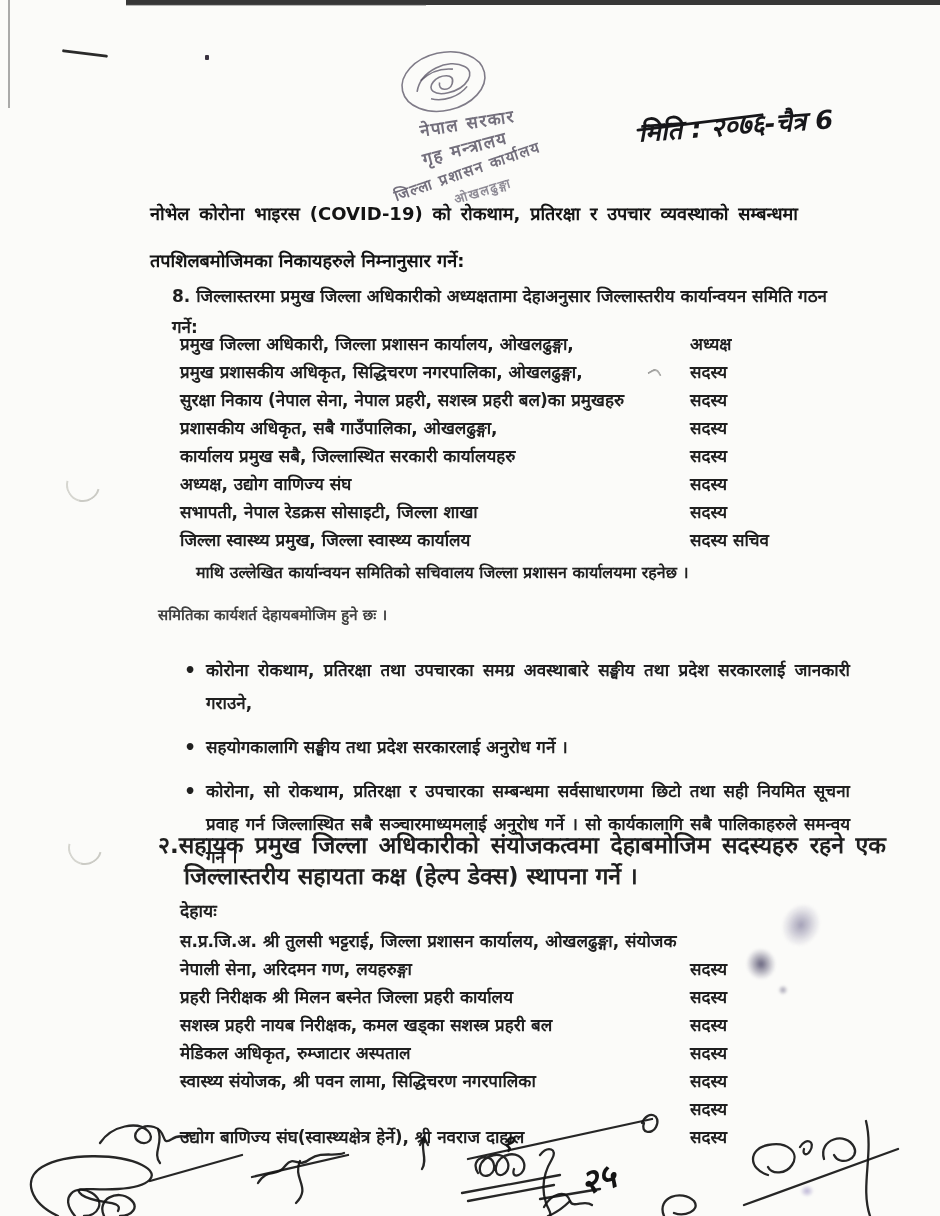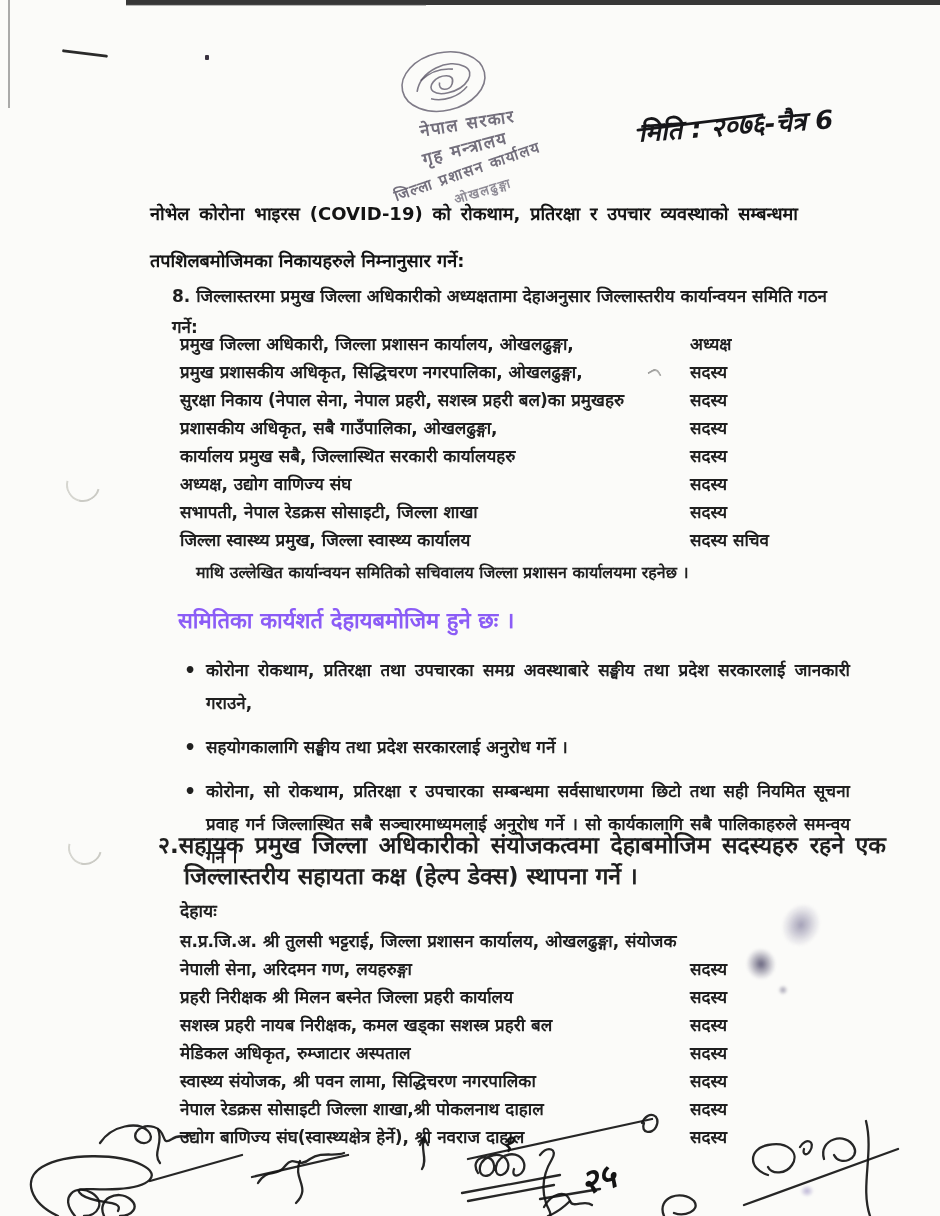--- a/index.html
+++ b/index.html
@@ -39,21 +39,21 @@
   .hw-date-line{position:absolute;left:636px;top:121px;width:128px;height:2.5px;background:#17171a;transform:rotate(-7deg);border-radius:2px;}
   
   .title{position:absolute;left:150px;top:190px;width:648px;font-size:18px;line-height:47px;font-weight:700;text-align:justify;color:#141414;}
   .s1-heading{position:absolute;left:172px;top:281px;width:655px;font-size:17px;line-height:31px;font-weight:600;text-align:justify;}
   .member-list{position:absolute;left:180px;width:760px;}
   .list1{top:332px;}
   .list2{top:929px;}
   .member-row{position:relative;height:28px;font-size:17px;font-weight:600;white-space:nowrap;}
   .member-role{position:absolute;left:510px;top:0;}
   .note{position:absolute;left:180px;top:561px;width:660px;font-size:16px;font-weight:700;margin-left:16px;}
-  .terms-heading{position:absolute;left:158px;top:604px;font-size:22px;font-weight:700;color:#8b5cf6;margin-left:20px;}
+  .terms-heading{position:absolute;left:158px;top:604px;font-size:15px;font-weight:700;color:#404040;}
   .bullets{position:absolute;left:182px;top:638px;width:668px;margin-top:16px;}
   .bullet{position:relative;padding-left:24px;font-size:17px;line-height:33px;font-weight:600;text-align:justify;margin-bottom:11px;}
   .bullet::before{content:"\2022";position:absolute;left:2px;top:0;font-size:19px;}
   .s2-heading{position:absolute;left:158px;top:830px;width:702px;font-size:23px;line-height:31px;font-weight:600;text-align:justify;padding-left:26px;text-indent:-26px;}
   .dehaya{position:absolute;left:180px;top:898px;font-size:17.5px;font-weight:700;}
   
   .sig-svg{position:absolute;left:0;top:1095px;}
   .sig-svg path{fill:none;stroke:#141414;stroke-width:2.3;stroke-linecap:round;stroke-linejoin:round;opacity:.92;}
   .hw-mark{position:absolute;font-weight:700;color:#141414;font-style:italic;}
   .mark1{left:502px;top:1126px;font-size:23px;transform:rotate(8deg);}
@@ -165,21 +165,20 @@
     </div>
     <div class="member-row">
       <span>मेडिकल अधिकृत, रुम्जाटार अस्पताल</span>
       <span class="member-role">सदस्य</span>
     </div>
     <div class="member-row">
       <span>स्वास्थ्य संयोजक, श्री पवन लामा, सिद्धिचरण नगरपालिका</span>
       <span class="member-role">सदस्य</span>
     </div>
     <div class="member-row">
-      <span>नेपाल रेडक्रस सोसाइटी जिल्ला शाखा,श्री पोकलनाथ दाहाल</span>
       <span class="member-role">सदस्य</span>
     </div>
     <div class="member-row">
       <span>उद्योग बाणिज्य संघ(स्वास्थ्यक्षेत्र हेर्ने), श्री नवराज दाहाल</span>
       <span class="member-role">सदस्य</span>
     </div>
   </div>
 
   <svg class="sig-svg" width="940" height="121" viewBox="0 0 940 121">
     <path d="M 100 48 C 112 30 138 26 148 36 C 156 44 146 52 138 46 C 130 40 140 28 154 32 C 168 36 160 52 172 44 C 180 38 186 44 190 40"></path>

